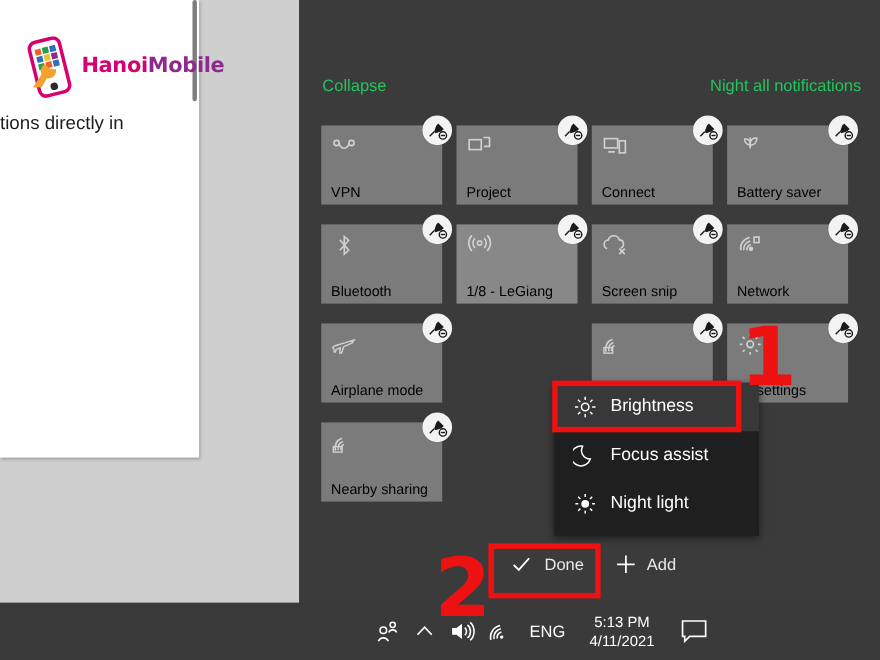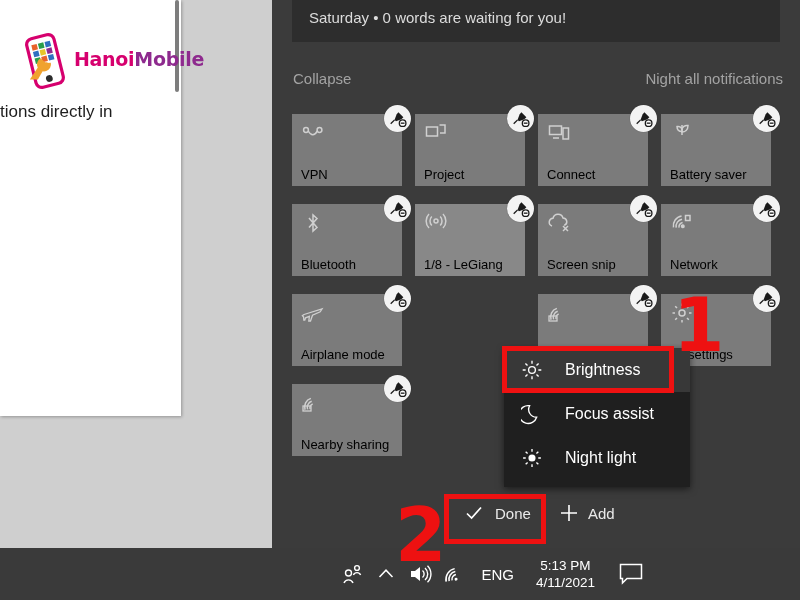--- a/index.html
+++ b/index.html
@@ -114,21 +114,21 @@
   .link-row {
     position: absolute;
     left: 0;
     top: 70px;
     width: 528px;
     height: 22px;
   }
   .link {
     position: absolute;
     font-size: 15px;
-    color: #a3a3a3;
+    color: #22c55e;
     cursor: pointer;
     white-space: nowrap;
   }
   .link-collapse { left: 21px; top: 0; }
   .link-clear { right: 17px; top: 0; }
 
   
   .tile-grid {
     position: absolute;
     left: 20px;
@@ -240,21 +240,21 @@
   .ctx-ico {
     width: 26px;
     height: 26px;
     display: flex;
     align-items: center;
     justify-content: center;
     color: #ffffff;
     flex: 0 0 auto;
   }
   .ctx-label {
-    margin-left: 20px;
+    margin-left: 10px;
     font-size: 16px;
     color: #ffffff;
     white-space: nowrap;
   }
 
   
   .hl-box {
     position: absolute;
     border: 5px solid #ee1111;
     box-sizing: border-box;
@@ -375,23 +375,20 @@
         </svg>
         <div class="logo-text"><span class="c1">Hanoi</span><span class="c2">Mobile</span></div>
       </div>
 
       <div class="doc-text">tions directly in</div>
     </div>
   </div>
 
   <div class="action-center">
 
-    <div class="notif-card">
-      <div class="notif-card-text">Saturday • 0 words are waiting for you!</div>
-    </div>
 
     <div class="link-row">
       <div class="link link-collapse">Collapse</div>
       <div class="link link-clear">Night all notifications</div>
     </div>
 
     <div class="tile-grid" id="tile-grid">
         <div class="tile-row">
           <div class="tile" style="left: 0px;">
             <div class="tile-icon"><svg viewBox="0 0 24 24" width="24" height="24" style="stroke:#d0d0d0;fill:none;stroke-width:1.5">

